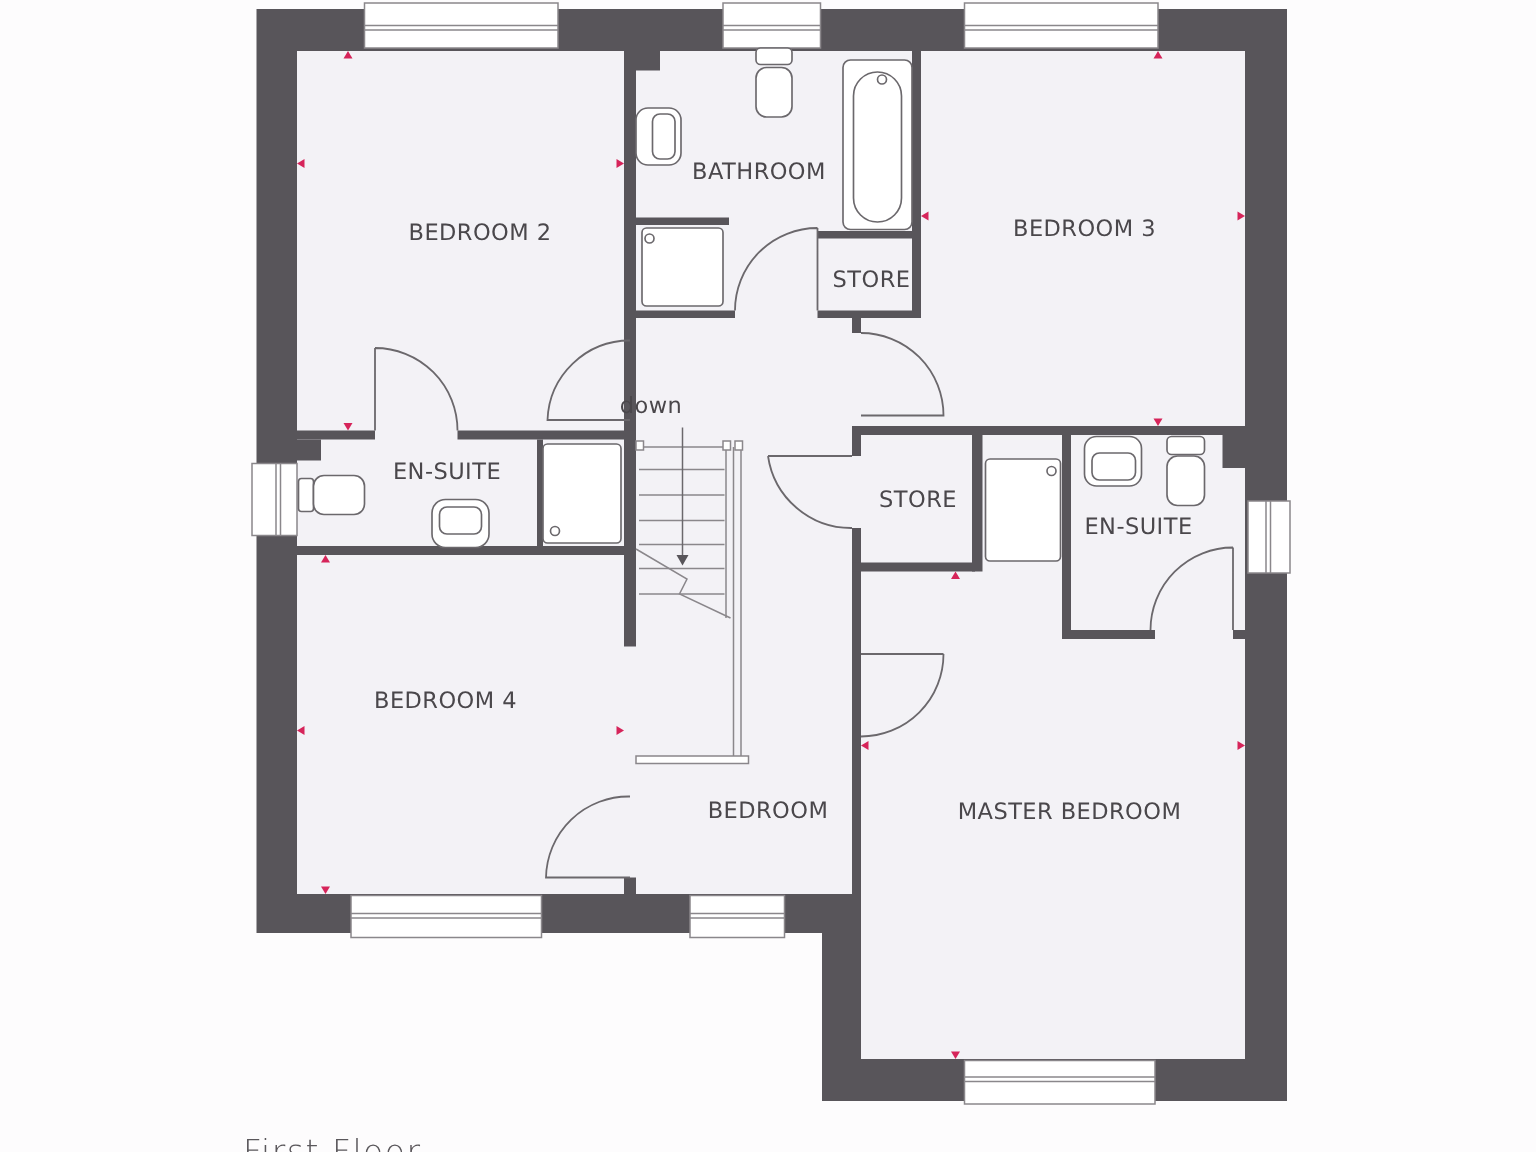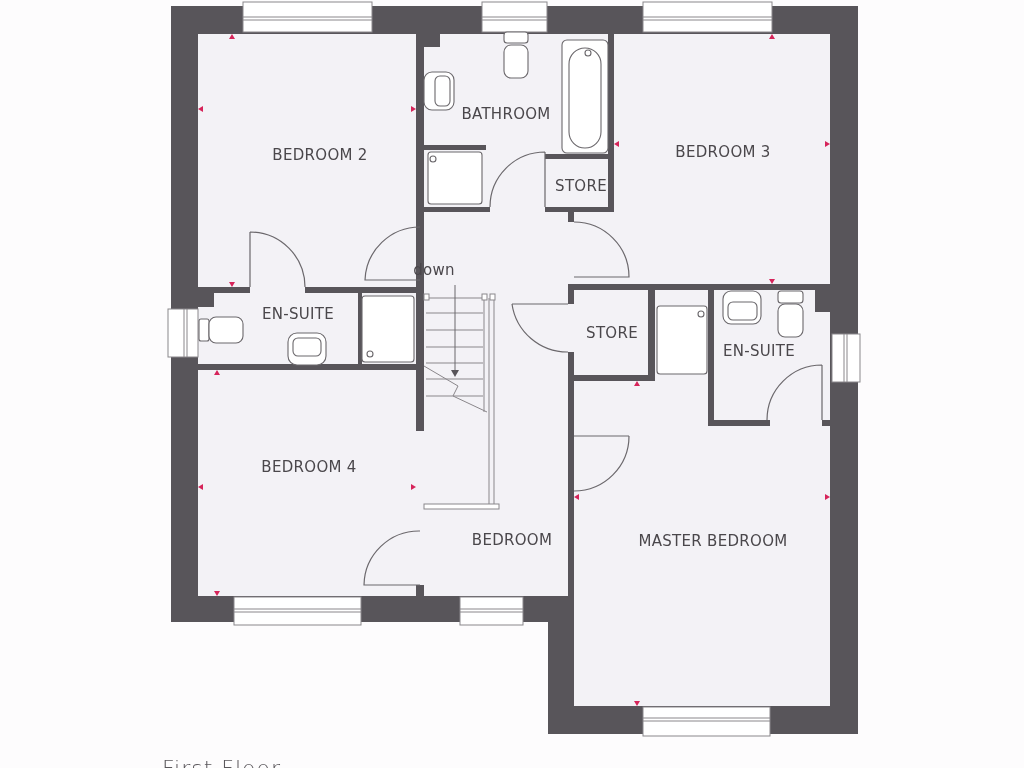--- a/index.html
+++ b/index.html
@@ -211,17 +211,17 @@
 </svg>
 
 <div class="room-label" style="left:320px;top:155px;">BEDROOM 2</div>
 <div class="room-label" style="left:506px;top:114px;">BATHROOM</div>
 <div class="room-label" style="left:581px;top:186px;">STORE</div>
 <div class="room-label" style="left:723px;top:152px;">BEDROOM 3</div>
 <div class="room-label" style="left:434px;top:270px;">down</div>
 <div class="room-label" style="left:298px;top:314px;">EN-SUITE</div>
 <div class="room-label" style="left:612px;top:333px;">STORE</div>
 <div class="room-label" style="left:759px;top:351px;">EN-SUITE</div>
-<div class="room-label" style="left:309px;top:467px;">BEDROOM 4</div>
+<div class="room-label" style="left:297px;top:467px;">BEDROOM 4</div>
 <div class="room-label" style="left:512px;top:540px;">BEDROOM</div>
 <div class="room-label" style="left:713px;top:541px;">MASTER BEDROOM</div>
 
 <div class="caption">First Floor</div>
 
 </body></html>

